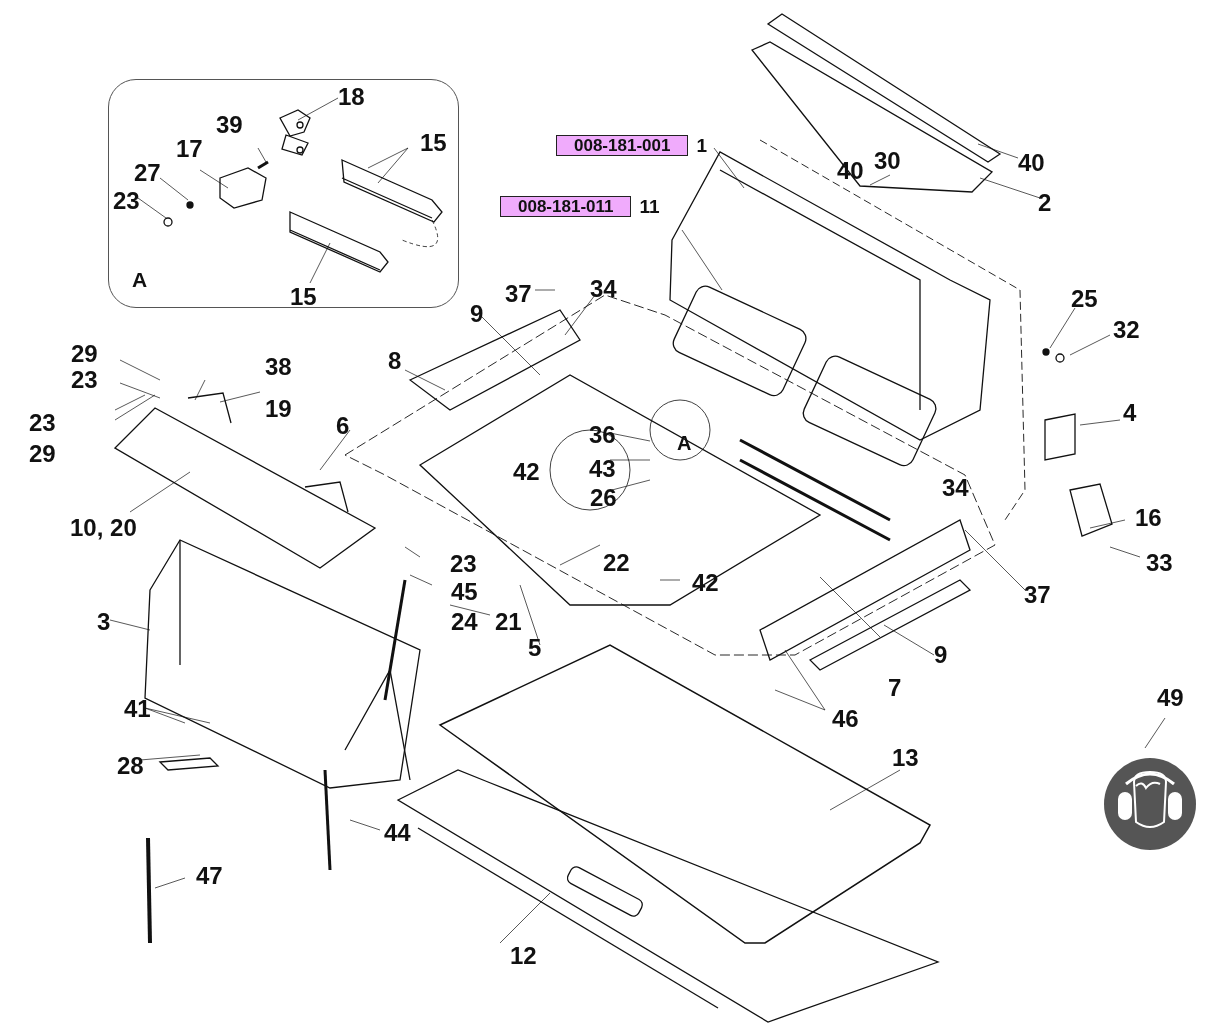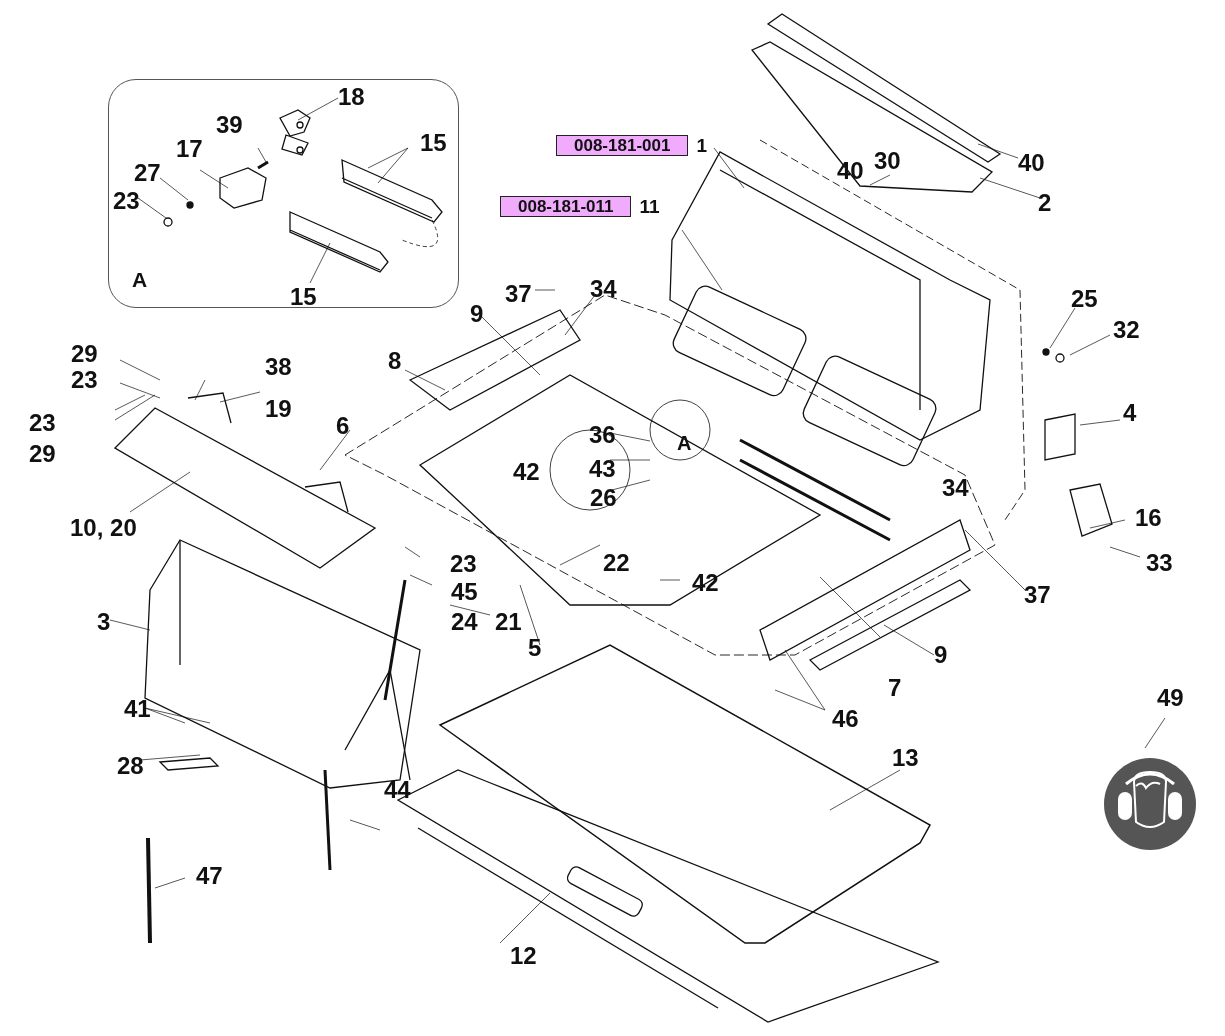--- a/index.html
+++ b/index.html
@@ -159,21 +159,21 @@
 <span class="callout" style="left:1146px;top:551px;">33</span>
 <span class="callout" style="left:1024px;top:583px;">37</span>
 
 <span class="callout" style="left:934px;top:643px;">9</span>
 <span class="callout" style="left:888px;top:676px;">7</span>
 <span class="callout" style="left:832px;top:707px;">46</span>
 <span class="callout" style="left:97px;top:610px;">3</span>
 
 <span class="callout" style="left:124px;top:697px;">41</span>
 <span class="callout" style="left:117px;top:754px;">28</span>
-<span class="callout" style="left:384px;top:778px;">44</span>
+<span class="callout" style="left:384px;top:821px;">44</span>
 <span class="callout" style="left:196px;top:864px;">47</span>
 
 <span class="callout" style="left:892px;top:746px;">13</span>
 <span class="callout" style="left:510px;top:944px;">12</span>
 <span class="callout" style="left:1157px;top:686px;">49</span>
 
 <div class="warn-sign">
   <svg width="92" height="92" viewBox="0 0 92 92">
     <path d="M30 24 q0 -10 16 -10 q16 0 16 10 l-2 40 q-14 10 -28 0 z" fill="#555" stroke="#fff" stroke-width="2"></path>
     <path d="M32 28 q6 -6 10 2 q6 -8 14 -4" fill="none" stroke="#fff" stroke-width="2"></path>

